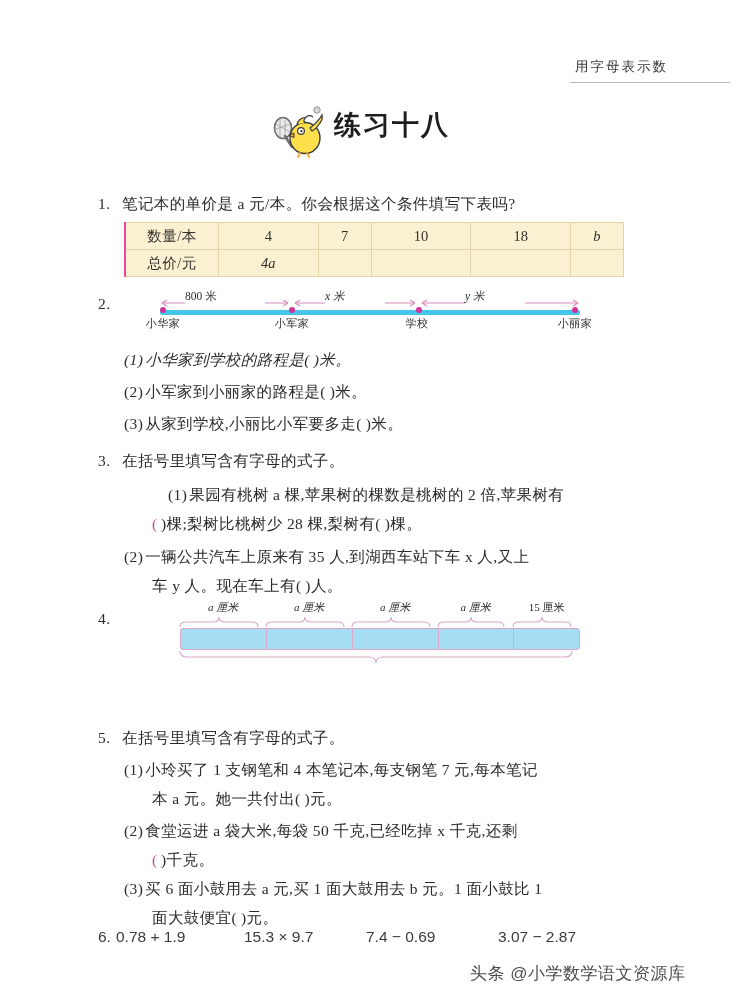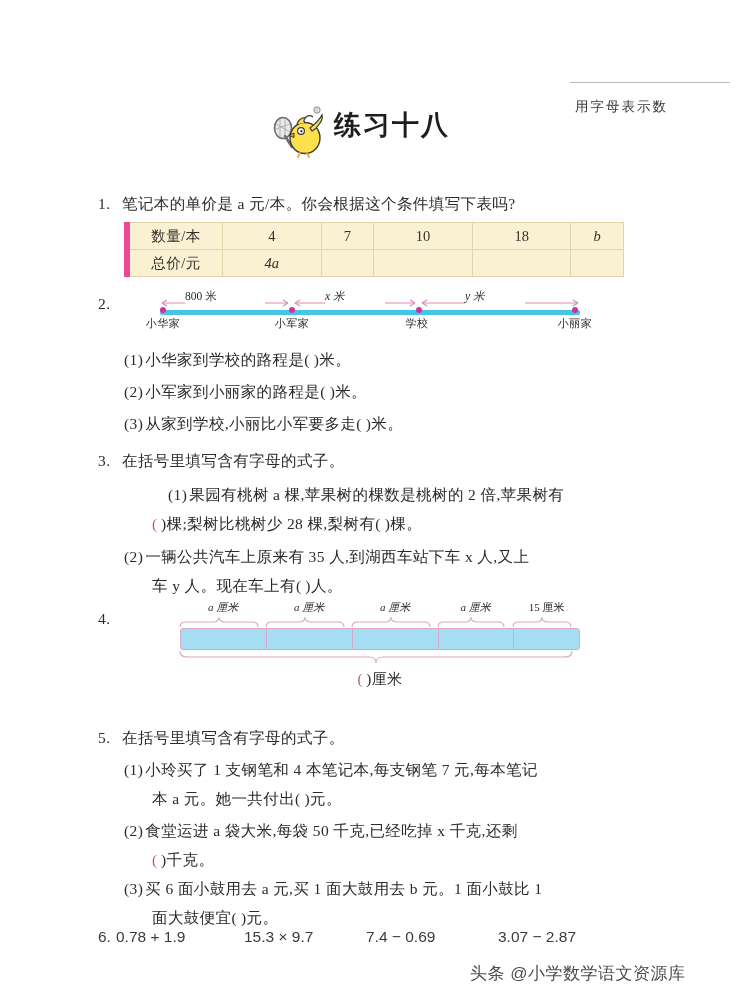--- a/index.html
+++ b/index.html
@@ -24,21 +24,20 @@
     width: 280px;
     height: 30px;
   }
   .page-header .header-text {
     font-size: 13.5px;
     letter-spacing: 2px;
     color: #3a3a3a;
     text-align: left;
     padding-left: 145px;
     white-space: nowrap;
-    margin-top: 40px;
   }
   .page-header .header-rule {
     position: absolute;
     left: 140px;
     right: -20px;
     top: 24px;
     border-bottom: 1px solid #b9b9b9;
   }
 
   
@@ -137,21 +136,21 @@
     height: 26px;
     text-align: center;
     color: #33312c;
     padding: 0;
   }
   .price-table td.label-cell {
     width: 92px;
     text-align: center;
     letter-spacing: 0.5px;
   }
-  .price-table tr td:first-child { border-left: 6px solid #ec4899; }
+  .price-table tr td:first-child { border-left: 2px solid #ec4899; }
 
   
   .numberline {
     position: absolute;
     left: 160px;
     top: 290px;
     width: 420px;
     height: 42px;
   }
   .nl-line {
@@ -354,21 +353,21 @@
     <div class="nl-dot" style="left:129px;"></div>
     <div class="nl-dot" style="left:256px;"></div>
     <div class="nl-dot" style="left:412px;"></div>
 
     <div class="nl-pt-label" style="left:-26px;width:58px;">小华家</div>
     <div class="nl-pt-label" style="left:103px;width:58px;">小军家</div>
     <div class="nl-pt-label" style="left:233px;width:48px;">学校</div>
     <div class="nl-pt-label" style="left:386px;width:58px;">小丽家</div>
   </div>
 
-  <div class="sub-row" style="top:348px;">
+  <div class="sub-row" style="top:348px;font-style:italic;">
     <span>(1)</span><span style="margin-left:2px;">小华家到学校的路程是(</span><span class="blank">        </span><span>)米。</span>
   </div>
   <div class="sub-row" style="top:380px;">
     <span>(2)</span><span style="margin-left:2px;">小军家到小丽家的路程是(</span><span class="blank">        </span><span>)米。</span>
   </div>
   <div class="sub-row" style="top:412px;">
     <span>(3)</span><span style="margin-left:2px;">从家到学校,小丽比小军要多走(</span><span class="blank">        </span><span>)米。</span>
   </div>
 
   <div class="q-row" style="top:449px;">
@@ -414,23 +413,20 @@
     <div class="bd-bar"></div>
     <div class="bd-div" style="left:91px;"></div>
     <div class="bd-div" style="left:177px;"></div>
     <div class="bd-div" style="left:263px;"></div>
     <div class="bd-div" style="left:338px;"></div>
 
     <svg width="410" height="18" style="position:absolute;left:0;top:50px;">
       <path d="M5 1 q0 6 7 6 h182 q7 0 7 6 q0 -6 7 -6 h182 q7 0 7 -6" stroke="#d9a8c8" stroke-width="1.1" fill="none"></path>
     </svg>
 
-    <div class="bd-total-label">
-      <span class="blank">(</span><span class="blank">         </span><span>)厘米</span>
-    </div>
   </div>
 
   <div class="q-row" style="top:726px;">
     <span class="q-num">5.</span>
     <span class="q-body">在括号里填写含有字母的式子。</span>
   </div>
 
   <div class="sub-row" style="top:758px;">
     <span>(1)</span><span style="margin-left:2px;">小玲买了 1 支钢笔和 4 本笔记本,每支钢笔 7 元,每本笔记</span>
   </div>

